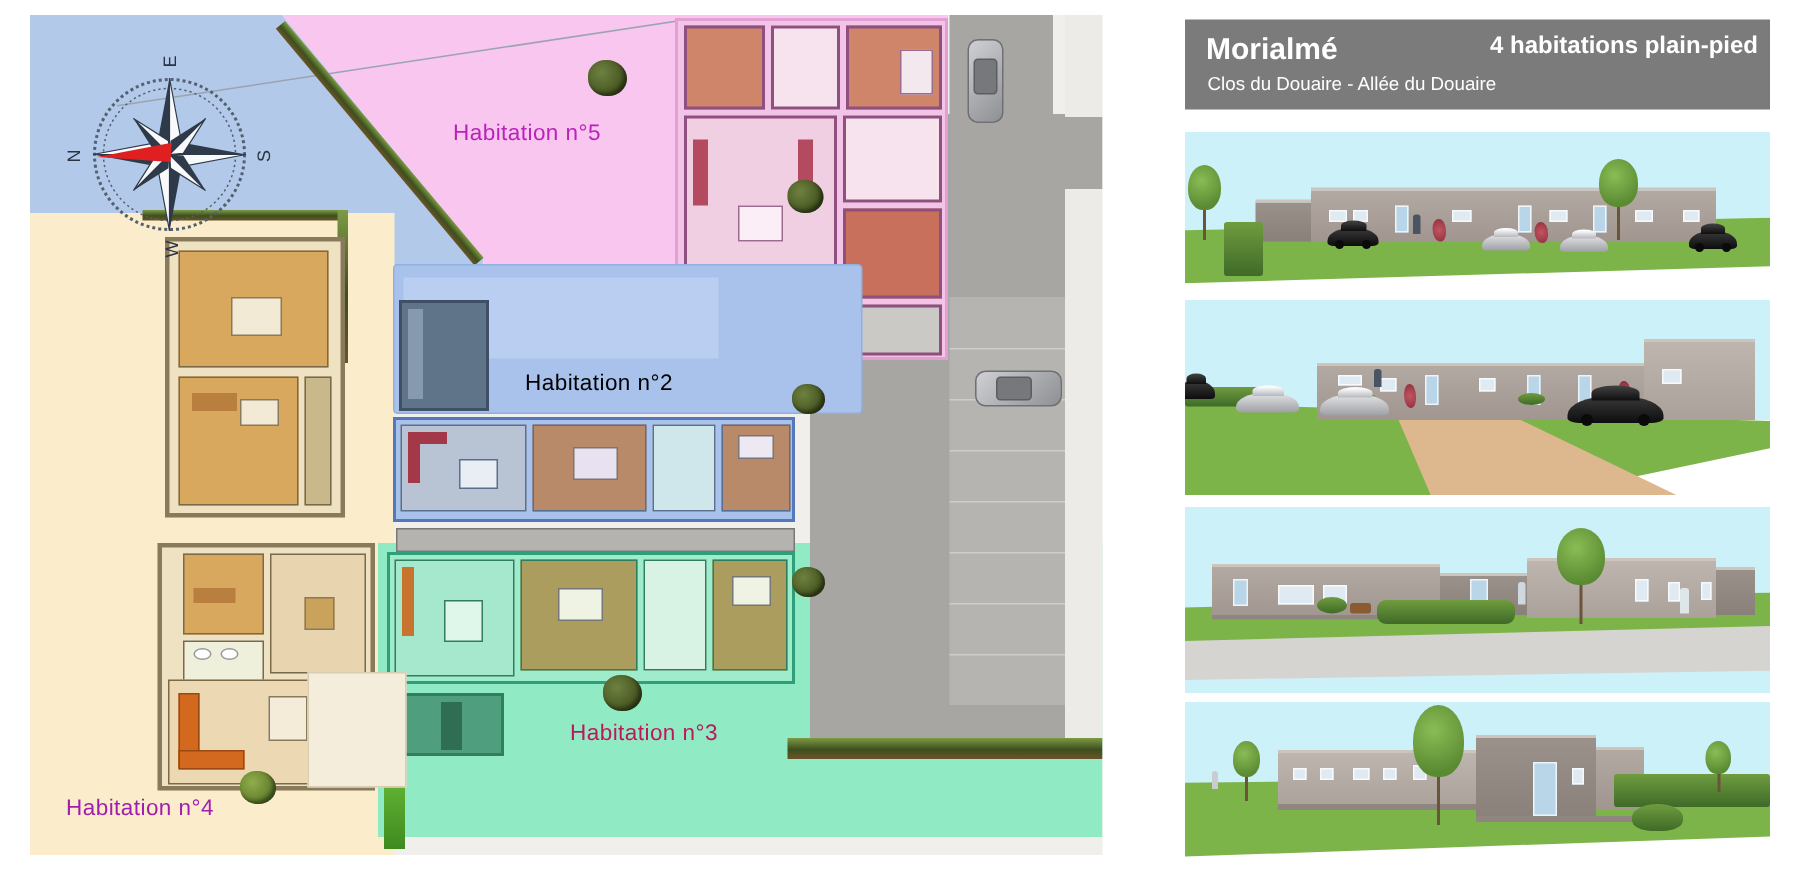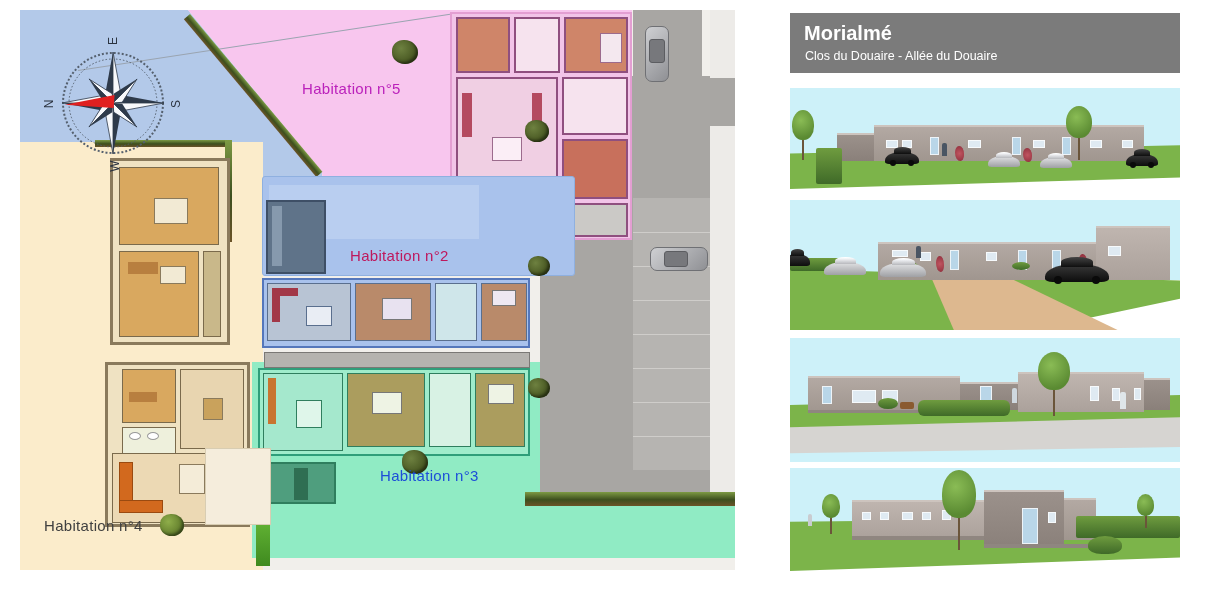--- a/index.html
+++ b/index.html
@@ -122,21 +122,21 @@
       <div class="room tiled" style="left:4px;top:197px;width:50px;height:26px;background:#f6e3ee;border:2px solid #8f4f7f;"></div>
       <div class="room wood" style="left:58px;top:197px;width:48px;height:26px;background:#e08a78;border:2px solid #8f4f7f;"></div>
     </div>
 
     <div class="abs" style="left:242px;top:166px;width:313px;height:100px;background:#a9c2ec;border:1px solid #8fb0e0;border-radius:3px;box-sizing:border-box;">
       <div class="room tiled" style="left:6px;top:8px;width:210px;height:54px;background:#b9cef0;"></div>
     </div>
     <div class="room tiled" style="left:246px;top:190px;width:60px;height:74px;background:#5f7389;border:2px solid #3e4f66;">
       <div class="furn" style="left:4px;top:4px;width:10px;height:60px;background:#8699ad;"></div>
     </div>
-    <div class="plan-label" style="left:330px;top:237px;color:#be185d;">Habitation n°2</div>
+    <div class="plan-label" style="left:330px;top:237px;color:#000000;">Habitation n°2</div>
 
     <div class="abs" style="left:242px;top:268px;width:268px;height:70px;background:#a9c2ec;border:2px solid #5577bb;box-sizing:border-box;">
       <div class="room tiled" style="left:3px;top:3px;width:84px;height:58px;background:#b8c4d4;border:1px solid #5a6f8e;">
         <div class="furn" style="left:4px;top:4px;width:8px;height:34px;background:#a23848;"></div>
         <div class="furn" style="left:4px;top:4px;width:26px;height:8px;background:#a23848;"></div>
         <div class="furn" style="left:38px;top:22px;width:26px;height:20px;background:#e9edf4;border:1px solid #5a6f8e;"></div>
       </div>
       <div class="room wood" style="left:91px;top:3px;width:76px;height:58px;background:#b98a6a;border:1px solid #5a6f8e;">
         <div class="furn" style="left:26px;top:14px;width:30px;height:22px;background:#e8e2f0;border:1px solid #777;"></div>
       </div>
@@ -194,22 +194,22 @@
     <div class="abs" style="left:185px;top:438px;width:66px;height:77px;background:#f5eddc;border:1px solid #d8cdb2;box-sizing:border-box;"></div>
 
     <div class="tree" style="left:372px;top:30px;width:26px;height:24px;"></div>
     <div class="tree" style="left:505px;top:110px;width:24px;height:22px;"></div>
     <div class="tree" style="left:508px;top:246px;width:22px;height:20px;"></div>
     <div class="tree" style="left:508px;top:368px;width:22px;height:20px;"></div>
     <div class="tree" style="left:382px;top:440px;width:26px;height:24px;"></div>
     <div class="tree" style="left:140px;top:504px;width:24px;height:22px;background:radial-gradient(circle at 35% 35%, #8fae4a, #5f7a2a 70%);"></div>
 
     <div class="plan-label" style="left:282px;top:70px;color:#bb22bb;">Habitation n°5</div>
-    <div class="plan-label" style="left:360px;top:457px;color:#1d4ed8;">Habitation n°3</div>
-    <div class="plan-label" style="left:24px;top:507px;color:#404040;">Habitation n°4</div>
+    <div class="plan-label" style="left:360px;top:470px;color:#be185d;">Habitation n°3</div>
+    <div class="plan-label" style="left:24px;top:520px;color:#a21caf;">Habitation n°4</div>
 
     <div class="abs" style="left:28px;top:28px;width:130px;height:130px;">
       <svg width="130" height="130" viewBox="0 0 130 130">
         <circle cx="65" cy="65" r="50" fill="none" stroke="#55606e" stroke-width="2" stroke-dasharray="2 2"></circle>
         <circle cx="65" cy="65" r="44" fill="none" stroke="#55606e" stroke-width="1" stroke-dasharray="1.5 2"></circle>
         <g>
           <g id="pt">
             <polygon points="65,14 57,57 65,65" fill="#2e3a4a"></polygon>
             <polygon points="65,14 73,57 65,65" fill="#f8f9fb" stroke="#2e3a4a" stroke-width="0.8"></polygon>
           </g>
@@ -246,20 +246,21 @@
       </svg>
       <span class="compass-letter" style="left:61px;top:-4px;">E</span>
       <span class="compass-letter" style="left:-3px;top:59px;">N</span>
       <span class="compass-letter" style="left:124px;top:59px;">S</span>
       <span class="compass-letter" style="left:61px;top:121px;">W</span>
     </div>
   </div>
 
   <div class="titlebar">
     <span class="t-city">Morialmé</span>
+    <span class="t-project">4 habitations plain-pied</span>
     <span class="t-address">Clos du Douaire - Allée du Douaire</span>
   </div>
 
   <div class="render" style="top:88px;height:104px;">
     <div class="sky" style="height:72px;"></div>
     <div class="grass" style="clip-path:polygon(0 63%,100% 55%,100% 86%,0 97%);"></div>
     <div class="bld bld-dark" style="left:47px;top:45px;width:38px;height:28px;"></div>
     <div class="bld" style="left:84px;top:37px;width:270px;height:36px;"></div>
     <div class="hedge3d" style="left:26px;top:60px;width:26px;height:36px;"></div>
     <div class="win" style="left:96px;top:52px;width:12px;height:8px;"></div>

